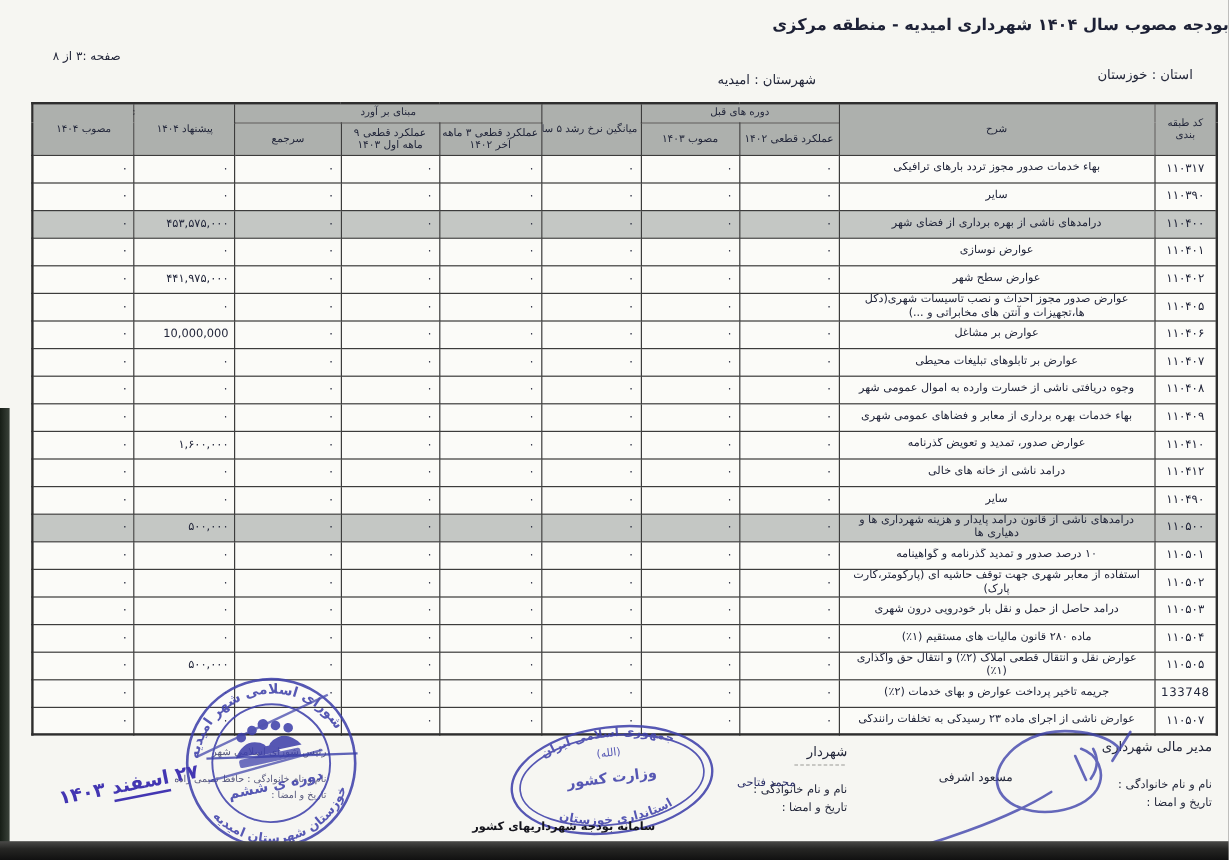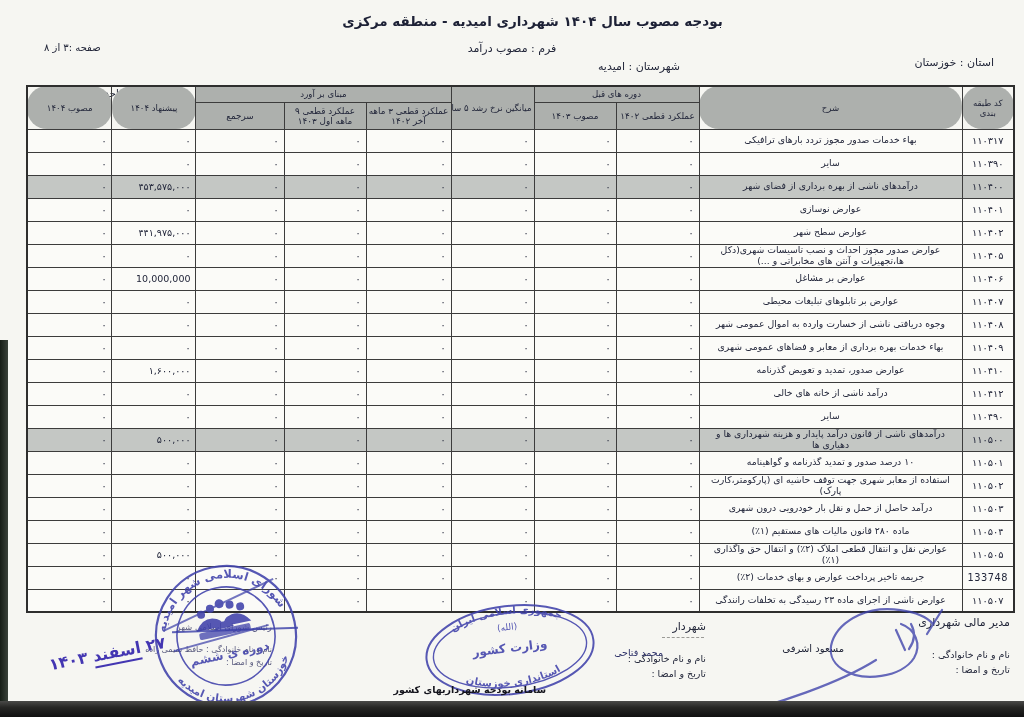--- a/index.html
+++ b/index.html
@@ -10,39 +10,39 @@
     background:#f6f6f2; overflow:hidden; direction:rtl;
     color:#23273a;
   }
   
   .scan-bottom-bar { position:absolute; left:0; right:0; bottom:0; height:16px;
     background:linear-gradient(180deg,#4a4a48 0%,#262624 40%,#101010 100%); z-index:9; }
   .scan-left-strip { position:absolute; left:0; top:340px; width:8px; height:362px;
     background:linear-gradient(90deg,#161d16,#3a423a); z-index:9; }
 
   
-  .doc-title { position:absolute; top:13px; left:0; right:0; text-align:center;
+  .doc-title { position:absolute; top:13px; left:0; right:0; text-align:right;
     font-size:13.5px; font-weight:bold; color:#1d2136;padding-left:41px; }
   .form-label { position:absolute; top:42px; left:0; right:0; text-align:center; font-size:11px; }
   .province  { position:absolute; top:56px; right:30px;  font-size:11px; }
   .county    { position:absolute; top:60px; right:344px; font-size:11px; }
   .page-num  { position:absolute; top:42px; left:44px;  font-size:10px; direction:rtl; }
   .unit      { position:absolute; top:64px; left:52px;  font-size:10px;margin-top:24px; }
 
   
   .budget-table { position:absolute; top:85px; right:9px; left:28px; z-index:1;
     border-collapse:collapse; table-layout:fixed; width:987px;
     border:2px solid #2e2e2e; }
   .budget-table th, .budget-table td {
     border:1px solid #3c3c3c; overflow:hidden; color:#22263a;
   }
   .budget-table th { background:#adb0ad; font-weight:normal; font-size:8.8px; line-height:10px; padding:1px 2px; }
   tr.h1 th { height:16px; font-size:8.6px; }
   tr.h2 th { height:27px; }
-  th.big { font-size:9.4px;border-radius:20px; }
+  th.big { font-size:9.4px; }
   th.nowrap { white-space:nowrap; font-size:7.6px; }
   .budget-table td { height:23px; font-size:9.3px; background:#fbfbf8; vertical-align:middle; }
   .budget-table td.num { text-align:right; padding-left:3px; padding-right:5px; font-size:9.5px;
     direction:ltr; white-space:nowrap; }
   .budget-table td.code { text-align:center; font-size:9.8px; letter-spacing:.5px; }
   .budget-table td.desc { text-align:center; padding:0 5px; }
   .budget-table td.desc .clip { display:block; max-height:21px; overflow:hidden; line-height:10.5px; }
   tr.section td { background:#c4c7c4; }
 
   
@@ -71,21 +71,20 @@
   #council-stamp { left:150px; top:556px; transform:rotate(-12deg); }
   #gov-stamp { left:420px; top:600px; transform:rotate(-7deg); }
   #signature-scribble { left:718px; top:596px; z-index:6; }
 </style>
 </head>
 <body>
 
 <div id="page">
 
   <div class="doc-title">بودجه مصوب سال ۱۴۰۴ شهرداری امیدیه - منطقه مرکزی</div>
-  <div class="form-label">فرم : مصوب درآمد</div>
   <div class="province">استان :  خوزستان</div>
   <div class="county">شهرستان :  امیدیه</div>
   <div class="page-num">صفحه :۳ از ۸</div>
   <div class="unit">واحد ارقام : ریال</div>
 
   <table class="budget-table">
     <colgroup>
       <col style="width:52px">
         <col style="width:263px">
         <col style="width:83px">

